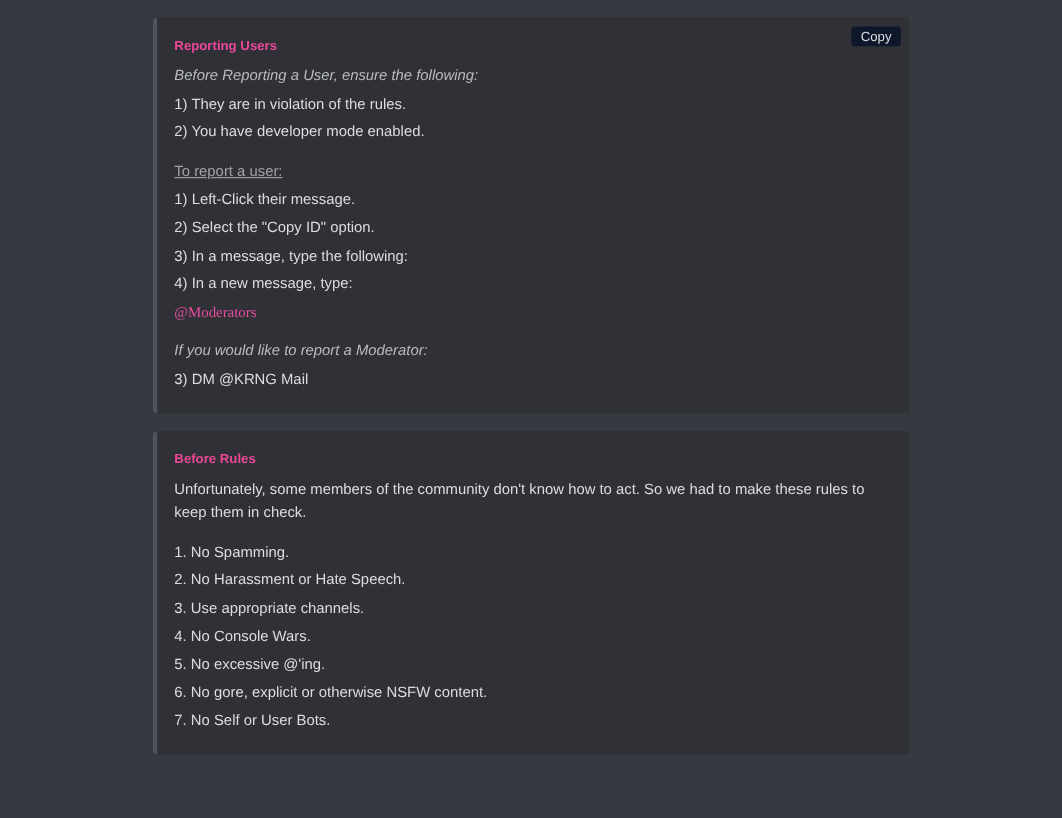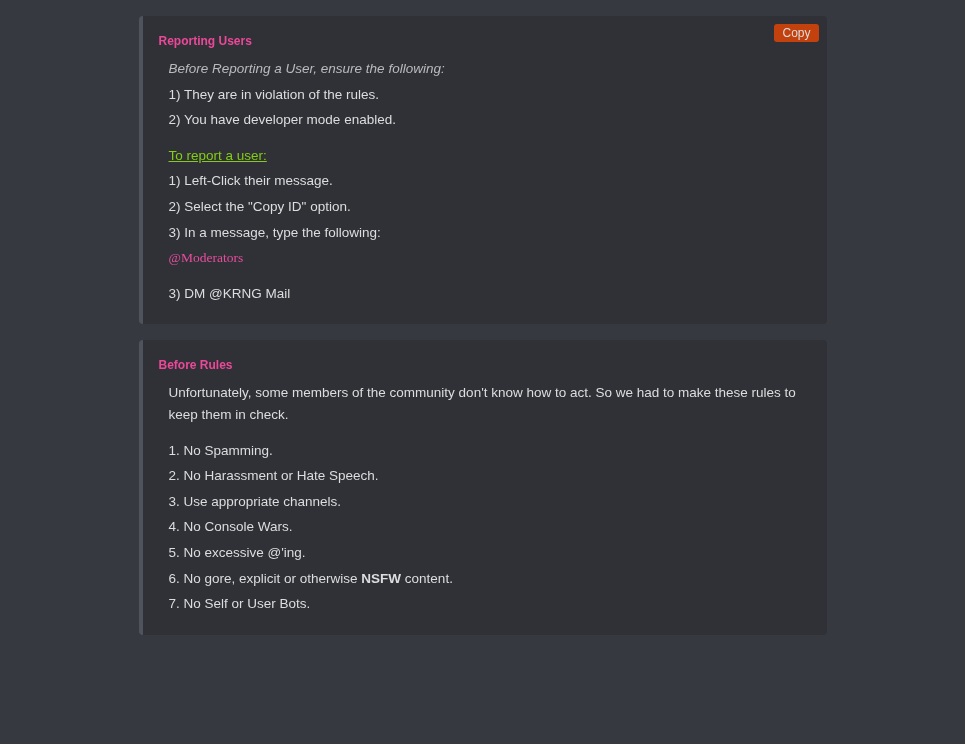--- a/index.html
+++ b/index.html
@@ -37,95 +37,96 @@
       font-size: 12px;
       font-weight: 700;
       color: #ec4899;
       margin-bottom: 8px;
     }
 
     .embed-body {
       color: #dcddde;
       font-size: 13.5px;
       line-height: 1.6;
-      margin-left: 10px;
     }
 
     .embed-body p {
       margin-bottom: 4px;
     }
 
     .embed-body .italic-header {
       font-style: italic;
       color: #b9bbbe;
       margin-bottom: 4px;
     }
 
     .embed-body .section-link {
-      color: #84cc16;
+      color: #a3a3a3;
       text-decoration: underline;
       font-style: normal;
     }
 
     .embed-body .mention {
       color: #e64d9f;
       font-weight: 500;
       font-family: Liberation Serif, serif;
     }
 
     .embed-body .spacer {
       height: 10px;
       display: block;
     }
 
     .copy-button {
       position: absolute;
       right: 8px;
       top: 8px;
-      background-color: #c2410c;
+      background-color: #0f172a;
       color: #dcddde;
       border: none;
       border-radius: 3px;
       padding: 2px 8px;
       font-size: 12px;
       cursor: pointer;
     }
 
     .embed-card.reporting {
       border-left-color: #4f545c;
       position: relative;
     }
 
     .embed-card.server-rules {
       border-left-color: #4f545c;
     }
 
     .nsfw-highlight {
-      font-weight: 700;
+      font-weight: 400;
     }
   </style>
 </head>
 <body>
 
 <div class="main-content">
 
   <div class="embed-card reporting">
     <div class="embed-title">Reporting Users</div>
     <button class="copy-button">Copy</button>
     <div class="embed-body">
       <p class="italic-header">Before Reporting a User, ensure the following:</p>
       <p>1) They are in violation of the rules.</p>
       <p>2) You have developer mode enabled.</p>
       <span class="spacer"></span>
       <p><span class="section-link">To report a user:</span></p>
       <p>1) Left-Click their message.</p>
       <p>2) Select the "Copy ID" option.</p>
       <p>3) In a message, type the following:</p>
+      <p>4) In a new message, type:</p>
       <p><span class="mention">@Moderators</span></p>
       <span class="spacer"></span>
+      <p class="italic-header">If you would like to report a Moderator:</p>
       <p>3) DM @KRNG Mail</p>
     </div>
   </div>
 
   <div class="embed-card server-rules">
     <div class="embed-title">Before Rules</div>
     <div class="embed-body">
       <p>Unfortunately, some members of the community don't know how to act. So we had to make these rules to keep them in check.</p>
       <span class="spacer"></span>
       <p>1. No Spamming.</p>

